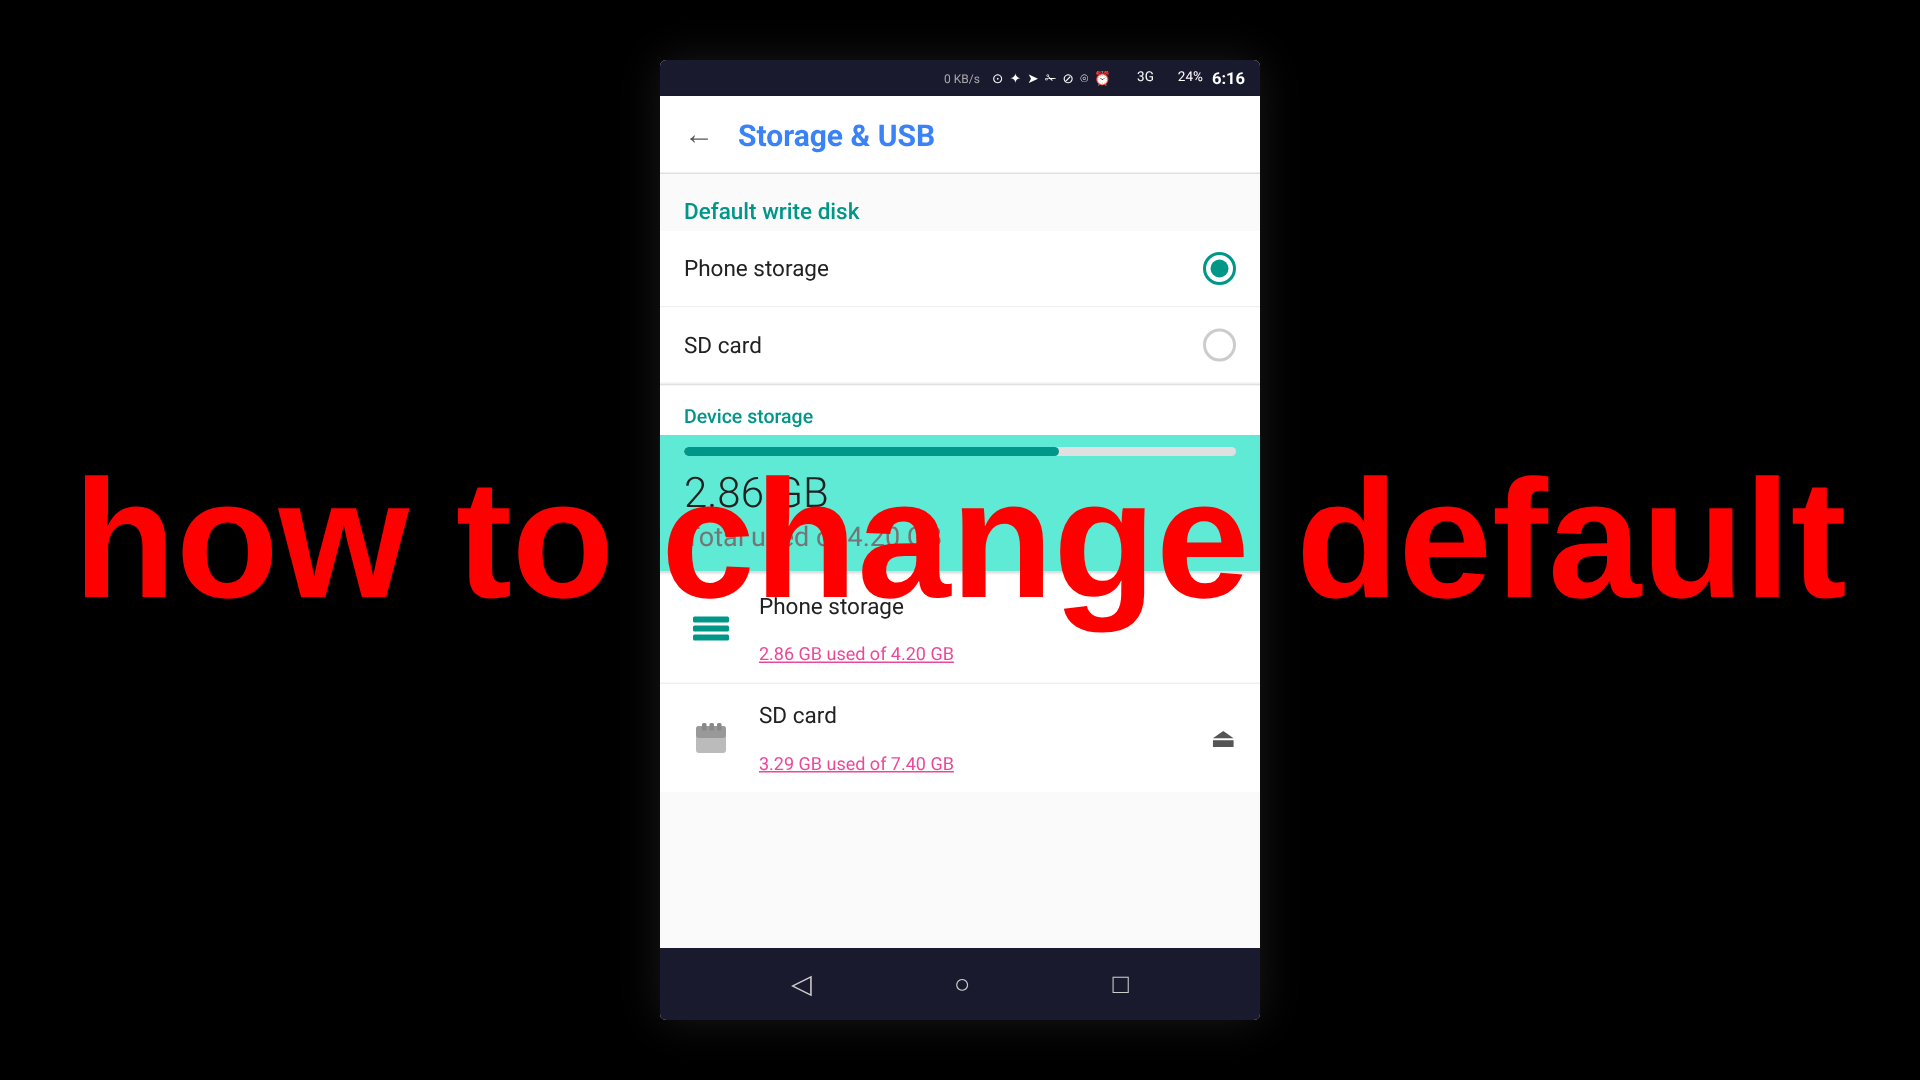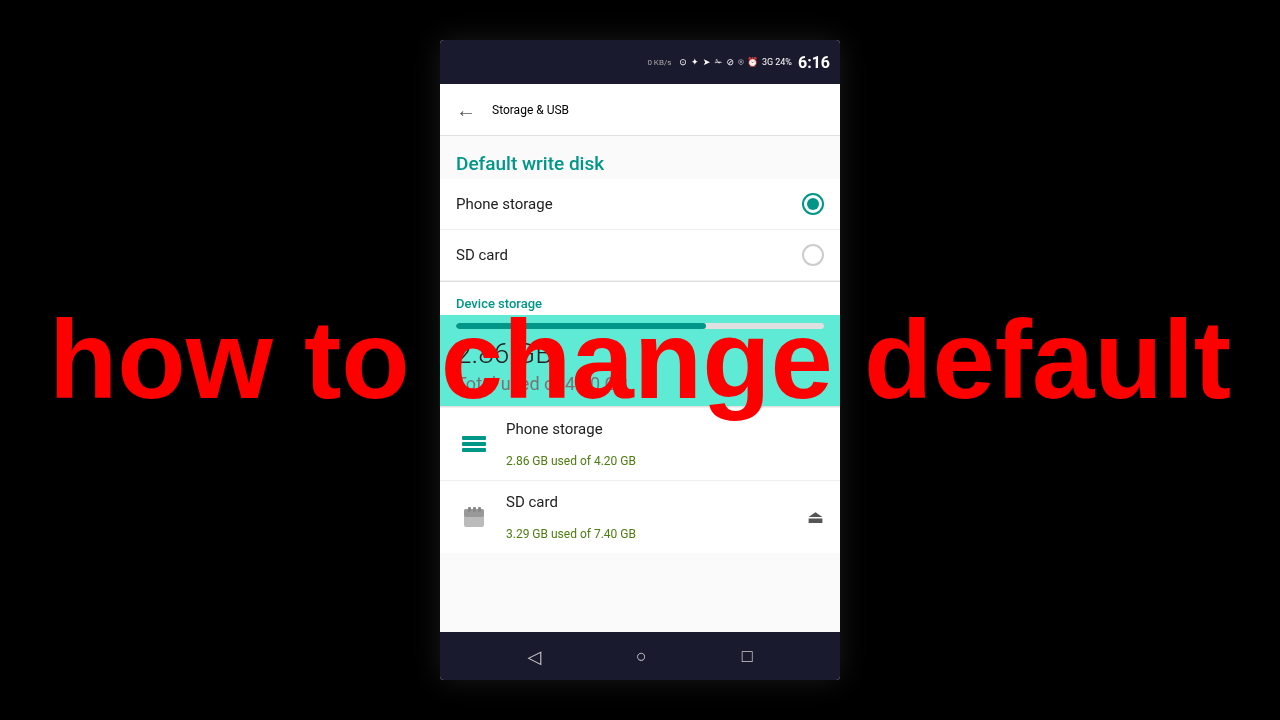--- a/index.html
+++ b/index.html
@@ -48,36 +48,36 @@
       display: flex;
       flex-direction: column;
       position: relative;
       z-index: 5;
       box-shadow: 0 0 30px rgba(255,255,255,0.1);
     }
 
     
     .status-bar {
       background: #1a1a2e;
-      height: 44px;
+      height: 24px;
       display: flex;
       align-items: center;
       justify-content: flex-end;
       padding: 0 10px;
       gap: 3px;
     }
     .status-icons {
       display: flex;
       align-items: center;
       gap: 2px;
       font-size: 10px;
       color: #fff;
     }
     .status-time {
-      font-size: 16px;
+      font-size: 11px;
       font-weight: bold;
       color: #fff;
       margin-left: 4px;
     }
 
     
     .app-bar {
       background: #ffffff;
       height: 52px;
       display: flex;
@@ -86,36 +86,36 @@
       gap: 16px;
       border-bottom: 1px solid #e0e0e0;
       box-shadow: 0 1px 3px rgba(0,0,0,0.1);
     }
     .back-arrow {
       font-size: 20px;
       color: #555;
       cursor: pointer;
     }
     .app-title {
-      font-size: 12px;
-      color: #000000;
-      font-weight: 400;
+      font-size: 20px;
+      color: #3b82f6;
+      font-weight: 700;
     }
 
     
     .content {
       flex: 1;
       background: #fafafa;
       overflow-y: auto;
     }
 
     
     .section-header {
       padding: 16px 16px 4px 16px;
-      font-size: 19px;
+      font-size: 15px;
       font-weight: 500;
       color: #009688;
     }
 
     
     .radio-option {
       display: flex;
       align-items: center;
       justify-content: space-between;
       padding: 14px 16px;
@@ -219,22 +219,23 @@
     }
     .storage-item-info {
       flex: 1;
     }
     .storage-item-name {
       font-size: 15px;
       color: #212121;
     }
     .storage-item-detail {
       font-size: 12px;
-      color: #4d7c0f;
+      color: #ec4899;
       margin-top: 16px;
+      text-decoration: underline;
     }
     .eject-icon {
       font-size: 18px;
       color: #555;
     }
 
     
     .nav-bar {
       background: #1a1a2e;
       height: 48px;
@@ -255,21 +256,21 @@
 <div class="overlay-text">
   <div class="overlay-line">how to change default</div>
 </div>
 
 <div class="phone-screen">
 
   <div class="status-bar">
     <div class="status-icons">
       <span style="font-size:8px;color:#aaa;margin-right:6px;">0 KB/s</span>
       <span style="font-size:9px;letter-spacing:1px;">⊙ ✦ ➤ ✁ ⊘ ⌾ ⏰</span>
-      <span style="font-size:9px;margin:0 0;">3G</span>
+      <span style="font-size:9px;margin:0 14px;">3G</span>
       <span style="font-size:9px;">24%</span>
       <span class="status-time">6:16</span>
     </div>
   </div>
 
   <div class="app-bar">
     <span class="back-arrow">←</span>
     <span class="app-title">Storage &amp; USB</span>
   </div>
 

